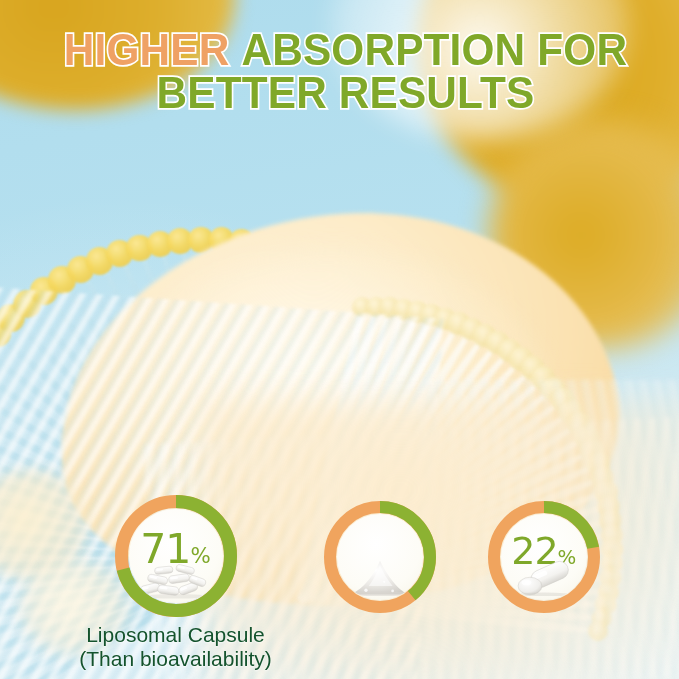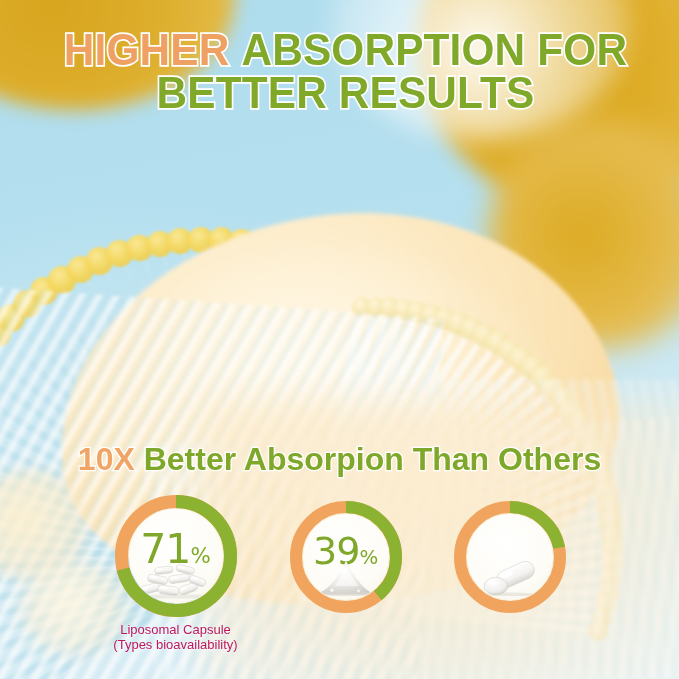--- a/index.html
+++ b/index.html
@@ -254,22 +254,22 @@
 
   .ring-art {
     position: absolute;
     bottom: 4px; left: 50%;
     transform: translateX(-50%);
   }
 
   .caption {
     margin-top: 6px;
     text-align: center;
-    color: #be185d;
-    font-size: 13px;
+    color: #14532d;
+    font-size: 21px;
     font-family: "Liberation Sans", sans-serif;
     line-height: 1.12;
     white-space: nowrap;
     text-shadow: 0 1px 2px rgba(255,255,255,0.85);
   }
   .caption .cap2 { display: block; }
 </style>
 </head>
 <body>
 
@@ -423,23 +423,20 @@
   <div class="streaks-r"></div>
   <div class="warm-wash"></div>
   <div class="blob-pale-1"></div>
   <div class="blob-pale-2"></div>
 
   <div class="headline">
     <span class="hl-line"><span class="hl-orange">HIGHER</span><span class="hl-green">&nbsp;</span><span class="hl-green">ABSORPTION FOR</span></span>
     <span class="hl-line hl-green">BETTER RESULTS</span>
   </div>
 
-  <div class="subheadline">
-    <span class="sub-orange">10X</span><span class="sub-green">&nbsp;</span><span class="sub-green">Better Absorpion Than Others</span>
-  </div>
 
   <div class="rings" id="rings">
       <div class="ring-item" style="margin: 0px 26px;">
         <div class="ring-wrap" style="width: 122px; height: 122px;">
           <svg class="ring-svg" width="122" height="122">
             <circle cx="61" cy="61" r="54.5" fill="none" stroke="#f0a45e" stroke-width="13"></circle>
             <circle cx="61" cy="61" r="54.5" fill="none" stroke="#8cb232" stroke-width="13" stroke-linecap="butt" stroke-dasharray="243.12785546131406 99.30574377997337" transform="rotate(-90 61 61)"></circle>
           </svg>
           <div class="ring-face" style="width: 94px; height: 94px;">
             <div class="pct" style="font-size: 41px; top: 15.98px;"><span class="num">71</span><span class="sym">%</span></div>
@@ -480,30 +477,29 @@
                   <rect x="24" y="13.3" width="9.120000000000001" height="2.6999999999999997" rx="1.3499999999999999" fill="#ffffff" opacity="0.85"></rect>
                 </g>
                 <g transform="rotate(14 62 15)">
                   <rect x="50" y="10.5" width="24" height="9" rx="4.5" fill="url(#kg)" stroke="#cdcbc6" stroke-width="0.6"></rect>
                   <rect x="52" y="12.3" width="9.120000000000001" height="2.6999999999999997" rx="1.3499999999999999" fill="#ffffff" opacity="0.85"></rect>
                 </g>
                 <ellipse cx="50" cy="50" rx="42" ry="3" fill="#cfccc6" opacity="0.35"></ellipse>
               </svg></div>
           </div>
         </div>
-        <div class="caption"><span>Liposomal Capsule</span><span class="cap2">(Types bioavailability)</span></div>
+        <div class="caption"><span>Liposomal Capsule</span><span class="cap2">(Than bioavailability)</span></div>
       </div>
       <div class="ring-item" style="margin: 6px 26px 0px;">
         <div class="ring-wrap" style="width: 112px; height: 112px;">
           <svg class="ring-svg" width="112" height="112">
             <circle cx="56" cy="56" r="50" fill="none" stroke="#f0a45e" stroke-width="12"></circle>
             <circle cx="56" cy="56" r="50" fill="none" stroke="#8cb232" stroke-width="12" stroke-linecap="butt" stroke-dasharray="122.52211349000194 191.63715186897738" transform="rotate(-90 56 56)"></circle>
           </svg>
           <div class="ring-face" style="width: 86px; height: 86px;">
-            <div class="pct" style="font-size: 38px; top: 14.62px;"><span class="num">39</span><span class="sym">%</span></div>
             <div class="ring-art" style="width: 70.52px; height: 37.84px;"><svg width="70.52" height="37.84" viewBox="0 0 100 54" xmlns="http://www.w3.org/2000/svg">
                 <defs>
                   <radialGradient id="pg" cx="42%" cy="28%" r="78%">
                     <stop offset="0%" stop-color="#ffffff"></stop>
                     <stop offset="55%" stop-color="#eceae6"></stop>
                     <stop offset="100%" stop-color="#cfccc6"></stop>
                   </radialGradient>
                 </defs>
                 <path d="M50 4 C56 16 64 30 76 42 C84 49 88 51 92 52 L8 52 C13 50 20 46 27 39 C38 28 45 15 50 4 Z" fill="url(#pg)"></path>
                 <path d="M50 10 C54 20 60 30 68 40 L34 40 C41 31 46 20 50 10 Z" fill="#ffffff" opacity="0.55"></path>
@@ -515,20 +511,21 @@
           </div>
         </div>
       </div>
       <div class="ring-item" style="margin: 6px 26px 0px;">
         <div class="ring-wrap" style="width: 112px; height: 112px;">
           <svg class="ring-svg" width="112" height="112">
             <circle cx="56" cy="56" r="50" fill="none" stroke="#f0a45e" stroke-width="12"></circle>
             <circle cx="56" cy="56" r="50" fill="none" stroke="#8cb232" stroke-width="12" stroke-linecap="butt" stroke-dasharray="69.11503837897546 245.04422698000388" transform="rotate(-90 56 56)"></circle>
           </svg>
           <div class="ring-face" style="width: 86px; height: 86px;">
+            <div class="pct" style="font-size: 38px; top: 14.62px;"><span class="num">22</span><span class="sym">%</span></div>
             <div class="ring-art" style="width: 70.52px; height: 37.84px;"><svg width="70.52" height="37.84" viewBox="0 0 100 54" xmlns="http://www.w3.org/2000/svg">
                 <defs>
                   <linearGradient id="cg" x1="0" y1="0" x2="0" y2="1">
                     <stop offset="0%" stop-color="#ffffff"></stop>
                     <stop offset="60%" stop-color="#f4f3f0"></stop>
                     <stop offset="100%" stop-color="#d9d7d2"></stop>
                   </linearGradient>
                   <radialGradient id="tg" cx="38%" cy="30%" r="75%">
                     <stop offset="0%" stop-color="#ffffff"></stop>
                     <stop offset="70%" stop-color="#f0efec"></stop>

